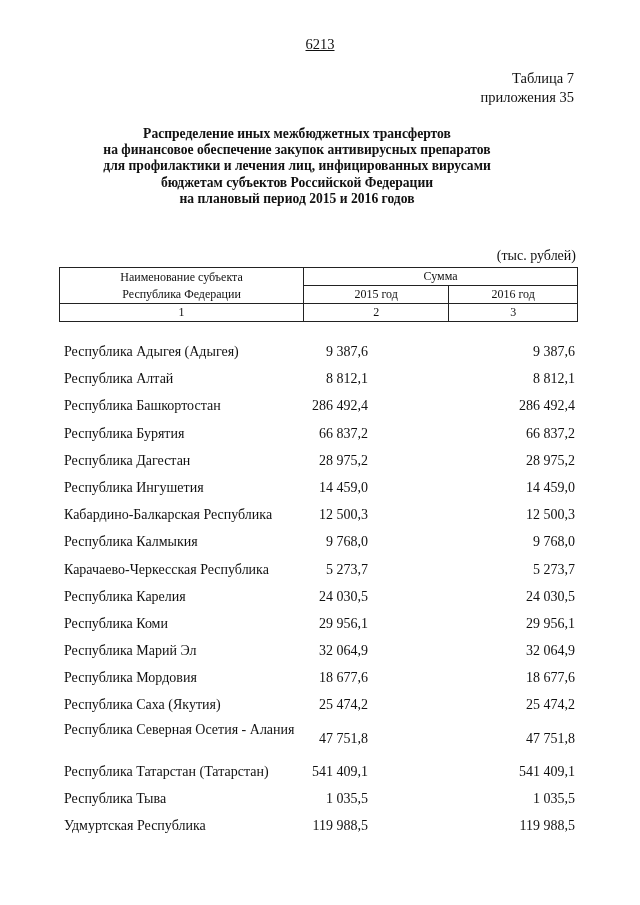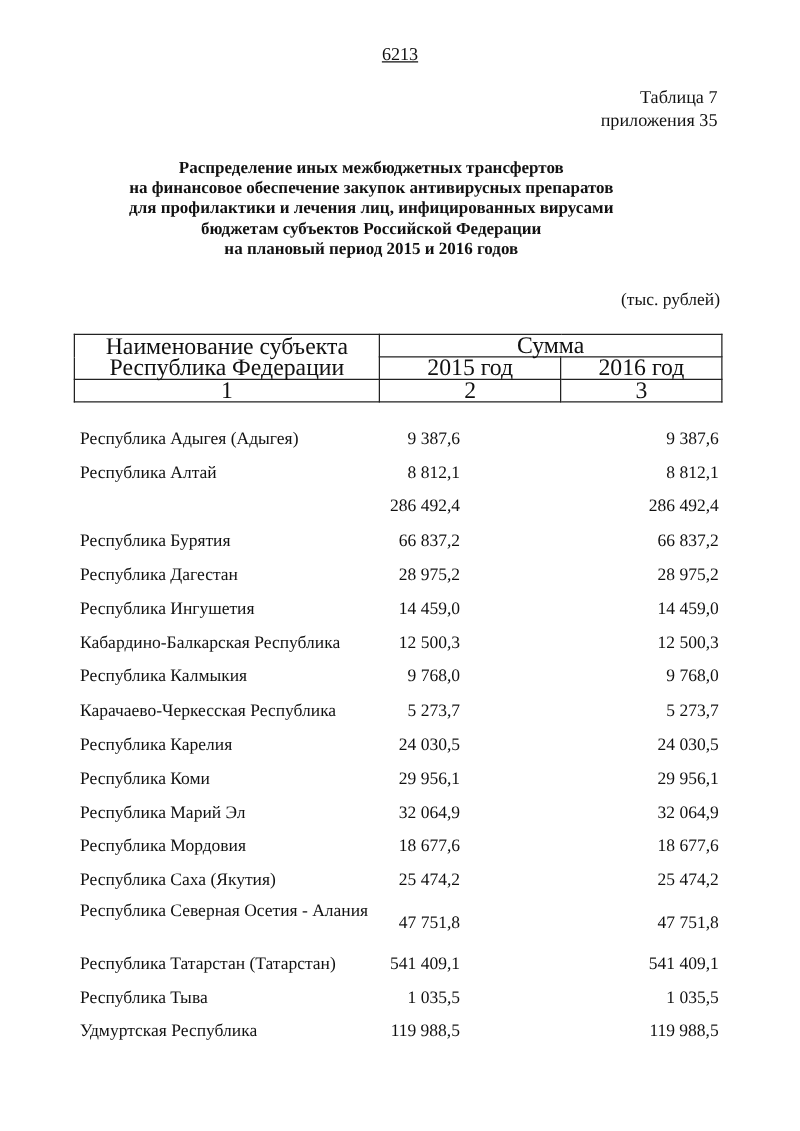--- a/index.html
+++ b/index.html
@@ -39,31 +39,31 @@
       left: 0;
       width: 594px;
       text-align: center;
       font-weight: bold;
       font-size: 13.6px;
       line-height: 16.2px;
     }
     .doc-title div { white-space: nowrap; }
     .units {
       position: absolute;
-      top: 233px;
+      top: 248px;
       right: 64px;
       font-size: 14px;
     }
     table.head-table {
       position: absolute;
       top: 267px;
       left: 59px;
       width: 519px;
       border-collapse: collapse;
-      font-size: 19px;
+      font-size: 12px;
     }
     table.head-table td {
       border: 1px solid #222;
       text-align: center;
       padding: 0;
       line-height: 17px;
     }
     .col-name { width: 236px; }
     .col-2015 { width: 140px; margin-top: 24px; }
     .col-2016 { width: 124px; }
@@ -150,20 +150,21 @@
       <span class="name">Республика Адыгея (Адыгея)</span>
       <span class="v2015">9 387,6</span>
       <span class="v2016">9 387,6</span>
     </div>
   <div class="row">
       <span class="name">Республика Алтай</span>
       <span class="v2015">8 812,1</span>
       <span class="v2016">8 812,1</span>
     </div>
   <div class="row">
+      <span class="name">Республика Башкортостан</span>
       <span class="v2015">286 492,4</span>
       <span class="v2016">286 492,4</span>
     </div>
   <div class="row">
       <span class="name">Республика Бурятия</span>
       <span class="v2015">66 837,2</span>
       <span class="v2016">66 837,2</span>
     </div>
   <div class="row">
       <span class="name">Республика Дагестан</span>

